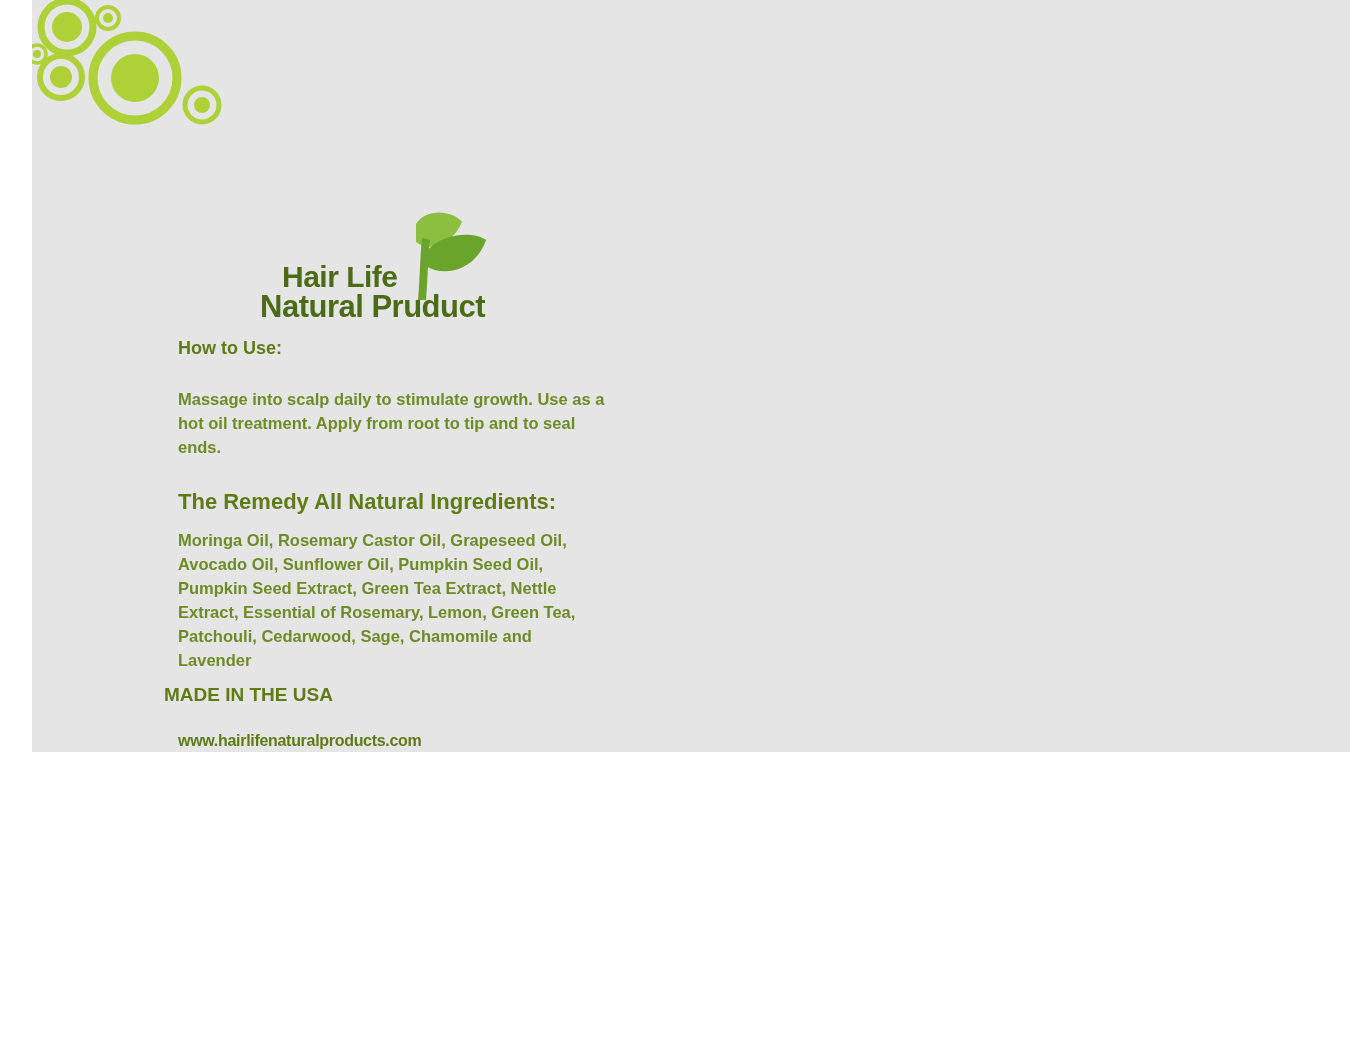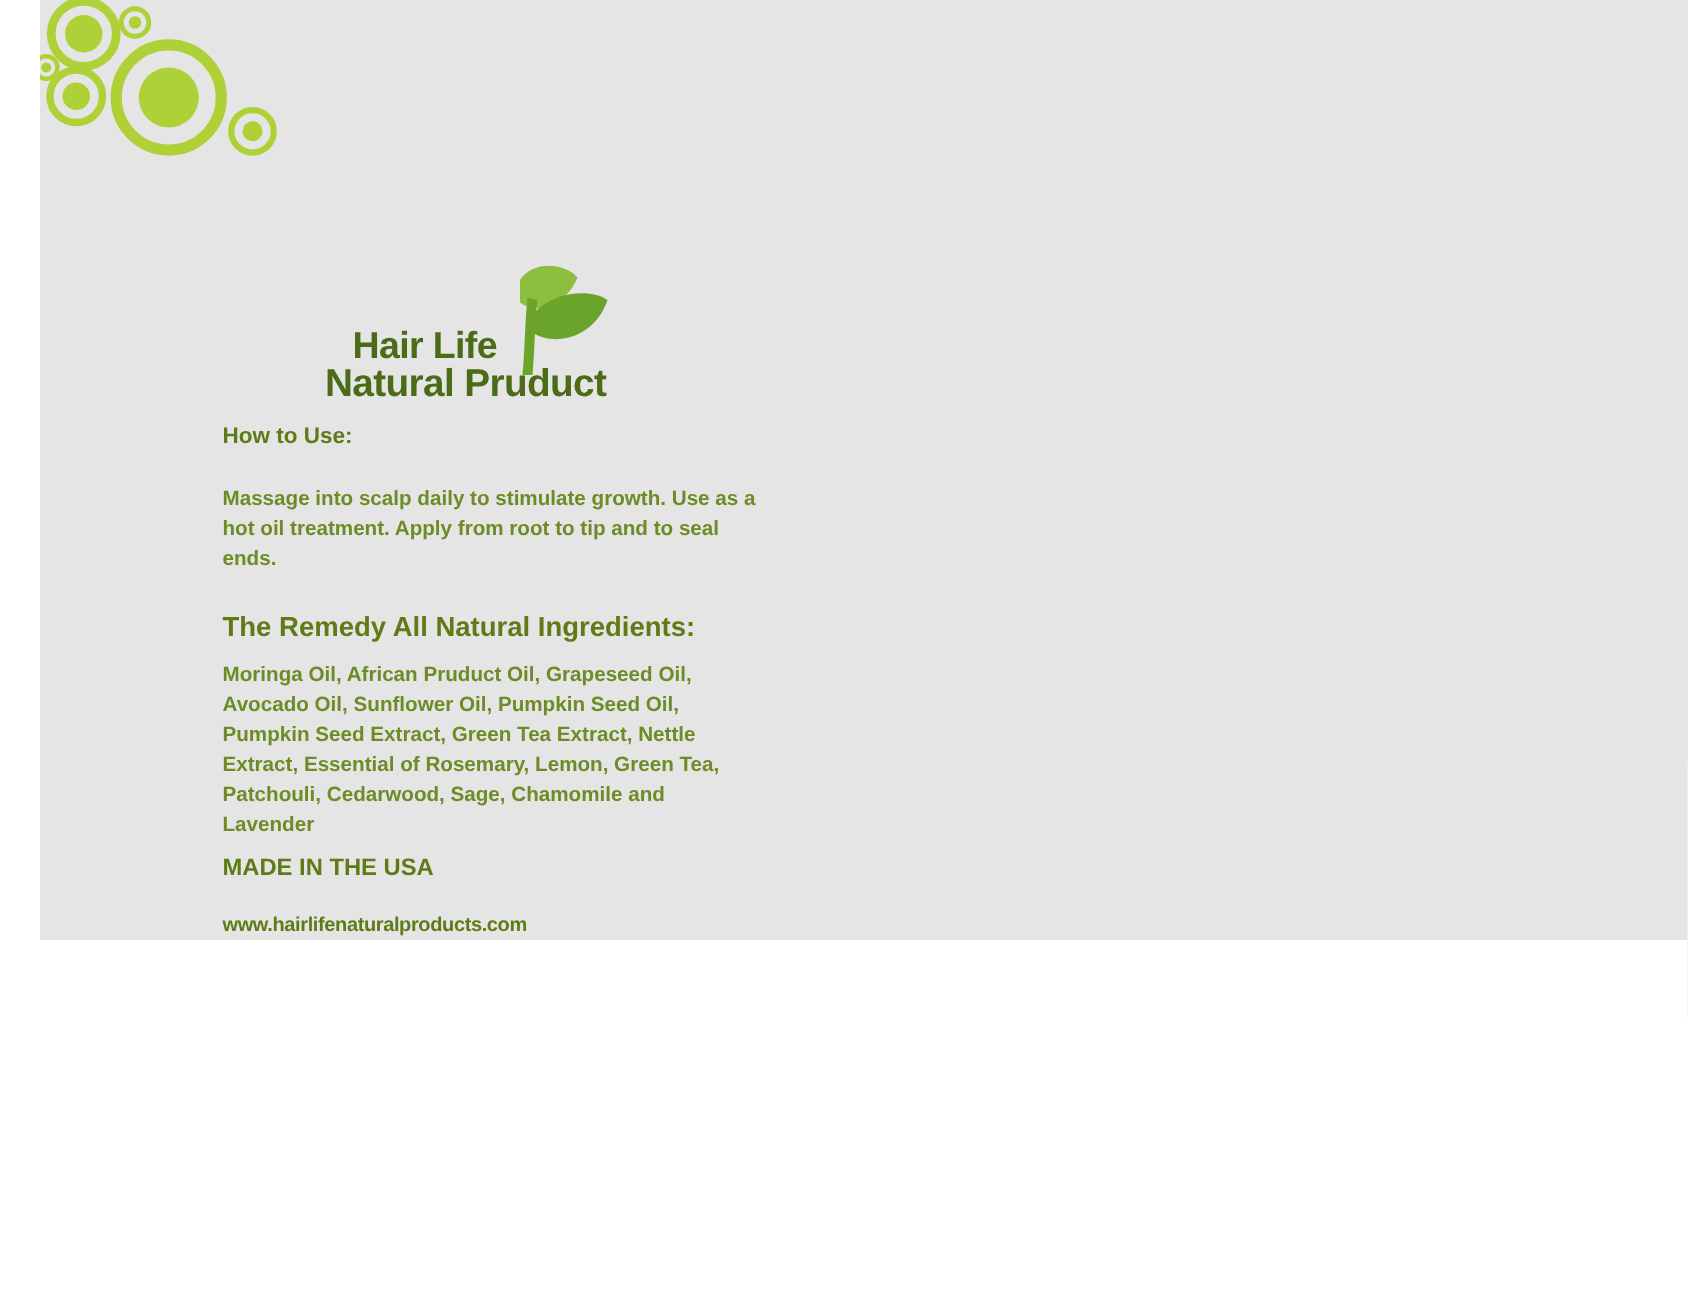--- a/index.html
+++ b/index.html
@@ -78,21 +78,21 @@
     position: absolute;
     color: #6E8C26;
     font-weight: bold;
     line-height: 24px;
   }
 
   #how-to-use-heading      { left: 146px; top: 338px; font-size: 18px; }
   #how-to-use-body         { left: 146px; top: 387px; width: 430px; font-size: 16.5px; }
   #ingredients-heading     { left: 146px; top: 489px; font-size: 22px; }
   #ingredients-body        { left: 146px; top: 528px; width: 430px; font-size: 16.5px; line-height: 24px; }
-  #made-in-usa             { left: 146px; top: 684px; font-size: 19px; }
+  #made-in-usa             { left: 132px; top: 684px; font-size: 19px; }
   #website-url             { left: 146px; top: 732px; font-size: 16px; letter-spacing: -0.3px; }
 </style>
 </head>
 <body>
 
 <div id="label-artboard">
 
   <svg class="deco-svg" id="corner-circles-top-left" viewBox="0 0 230 150">
     <g fill="none" stroke="#AFD138">
 
@@ -159,21 +159,21 @@
         <path d="M74,26 C72,44 72,66 70,88 L78,88 C80,64 80,42 82,28 Z" fill="#6BA42B"></path>
       </svg>
       <div class="logo-wordmark logo-line-1">Hair Life</div>
       <div class="logo-wordmark logo-line-2">Natural Pruduct</div>
     </div>
 
     <div class="section-heading" id="how-to-use-heading">How to Use:</div>
     <div class="body-text" id="how-to-use-body">Massage into scalp daily to stimulate growth. Use as a hot oil treatment. Apply from root to tip and to seal ends.</div>
 
     <div class="section-heading" id="ingredients-heading">The Remedy All Natural Ingredients:</div>
-    <div class="body-text" id="ingredients-body">Moringa Oil, African Pruduct Oil, Grapeseed Oil, Avocado Oil, Sunflower Oil, Pumpkin Seed Oil, Pumpkin Seed Extract, Green Tea Extract, Nettle Extract, Essential of Rosemary, Lemon, Green Tea, Patchouli, Cedarwood, Sage, Chamomile and Lavender</div>
+    <div class="body-text" id="ingredients-body">Moringa Oil, Rosemary Castor Oil, Grapeseed Oil, Avocado Oil, Sunflower Oil, Pumpkin Seed Oil, Pumpkin Seed Extract, Green Tea Extract, Nettle Extract, Essential of Rosemary, Lemon, Green Tea, Patchouli, Cedarwood, Sage, Chamomile and Lavender</div>
 
     <div class="section-heading" id="made-in-usa">MADE IN THE USA</div>
     <div class="section-heading" id="website-url">www.hairlifenaturalproducts.com</div>
   </div>
 
   <div class="panel" id="right-panel">
 
     
 
     

